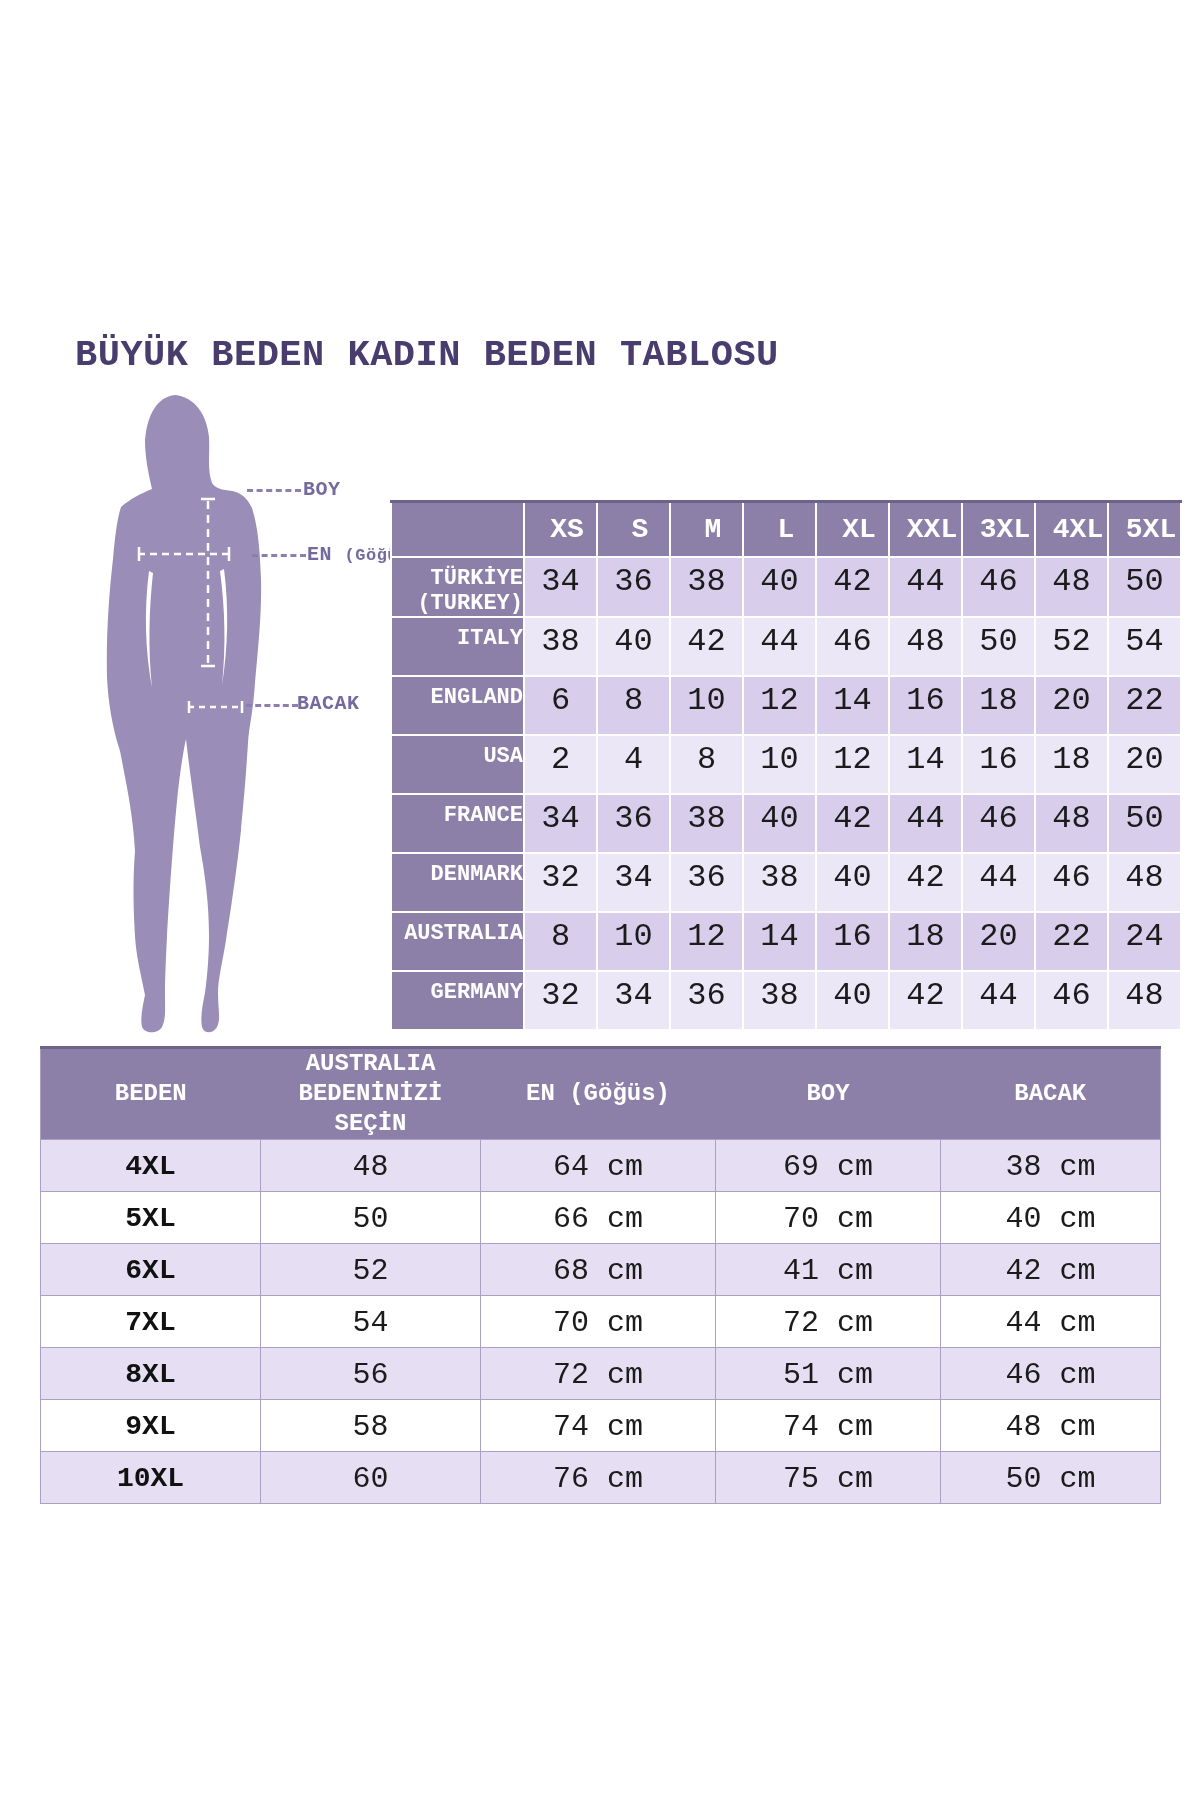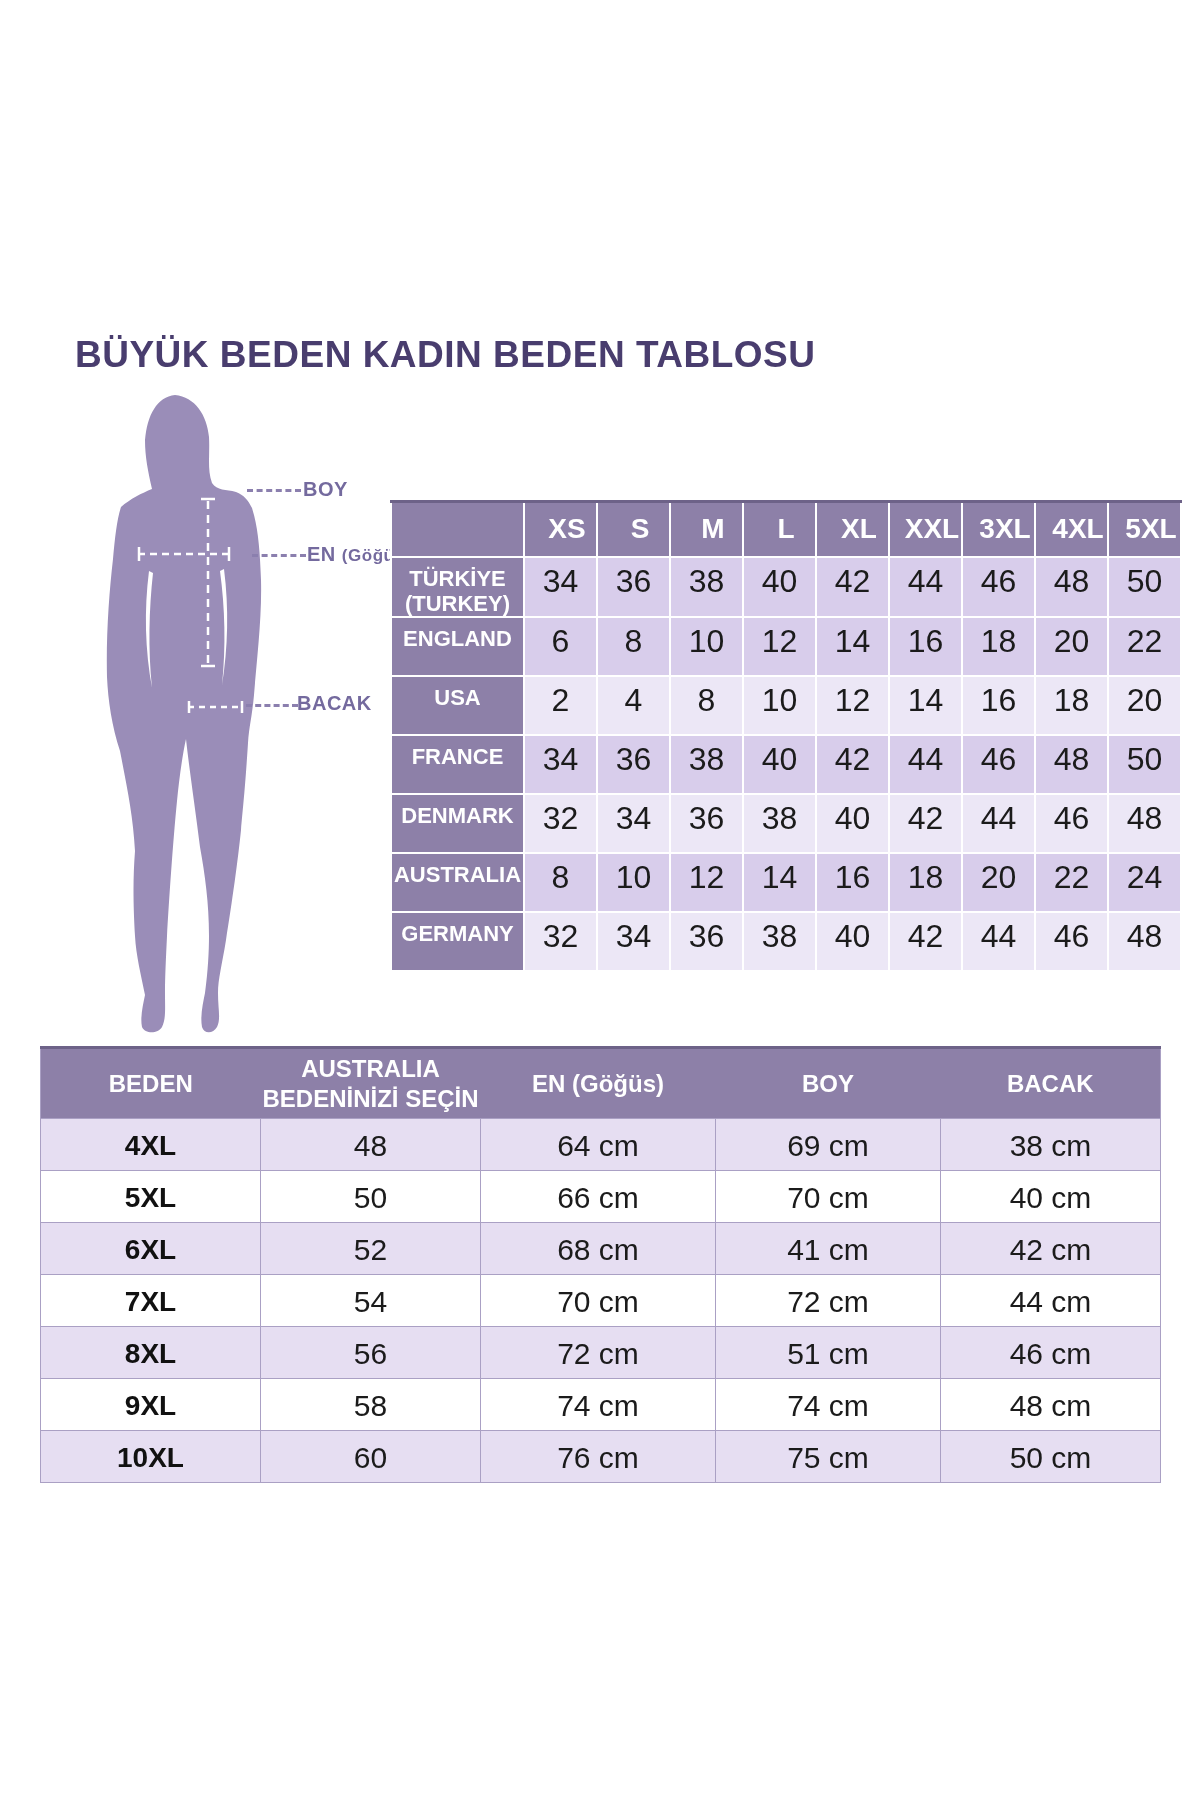--- a/index.html
+++ b/index.html
@@ -1,19 +1,19 @@
 <!DOCTYPE html>
 <html><head>
 <meta charset="utf-8">
 <style>
   * { margin:0; padding:0; box-sizing:border-box; }
   html,body { background:#fff; }
   .canvas {
     position:relative; width:1200px; height:1800px; background:#ffffff;
-    font-family:Liberation Sans, sans-serif; overflow:hidden;
+    font-family:Liberation Mono, monospace; overflow:hidden;
   }
   .title {
     position:absolute; left:75px; top:334px;
     font-size:37px; font-weight:bold; color:#493d6e; letter-spacing:.5px;
     white-space:nowrap;
   }
   
   .figure { position:absolute; inset:0; }
   .silhouette-svg { position:absolute; left:105px; top:395px; }
   .leader { position:absolute; height:0; border-top:3px dashed #8b7fae; }
@@ -33,21 +33,21 @@
     border-left:1px solid #c9c2d8; border-right:1px solid #d8d2e4; border-bottom:1px solid #d8d2e4;
   }
   .t1 th, .t1 td { border:2px solid #ffffff; text-align:center; }
   .t1 thead tr { height:55px; }
   .t1 thead th {
     background:#8d80a8; color:#ffffff; font-size:28px; font-weight:bold; vertical-align:middle;padding-left:13px;
   }
   .t1 tbody tr { height:59px; }
   .t1 tbody th {
     background:#8d80a8; color:#ffffff; font-size:22px; font-weight:bold;
-    vertical-align:top; padding-top:8px; line-height:1.15;
+    vertical-align:top; padding-top:8px; line-height:1.15;text-align:right;
   }
   .t1 tbody td { font-size:32px; color:#1b1b1b; vertical-align:top; padding-top:5px; }
   .t1 tr.alt-a td { background:#d8cdeb; }
   .t1 tr.alt-b td { background:#ece7f6; }
   
   .t2 {
     position:absolute; left:40px; top:1046px; width:1120px;
     border-collapse:collapse; table-layout:fixed;
     border-top:3px solid #6d6288;
     border-left:1px solid #aaa0c4; border-right:1px solid #aaa0c4; border-bottom:1px solid #aaa0c4;
@@ -171,20 +171,32 @@
           <td>34</td>
           <td>36</td>
           <td>38</td>
           <td>40</td>
           <td>42</td>
           <td>44</td>
           <td>46</td>
           <td>48</td>
           <td>50</td>
         </tr>
+        <tr class="alt-b">
+          <th>ITALY</th>
+          <td>38</td>
+          <td>40</td>
+          <td>42</td>
+          <td>44</td>
+          <td>46</td>
+          <td>48</td>
+          <td>50</td>
+          <td>52</td>
+          <td>54</td>
+        </tr>
         <tr class="alt-a">
           <th>ENGLAND</th>
           <td>6</td>
           <td>8</td>
           <td>10</td>
           <td>12</td>
           <td>14</td>
           <td>16</td>
           <td>18</td>
           <td>20</td>

